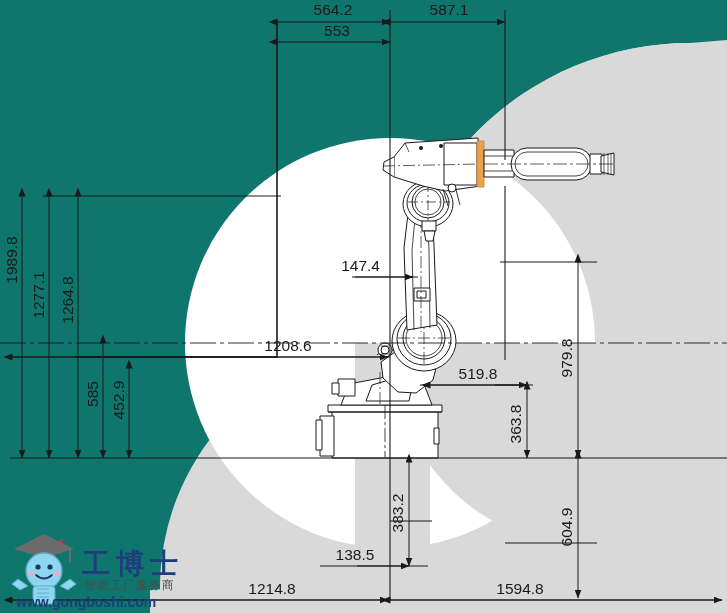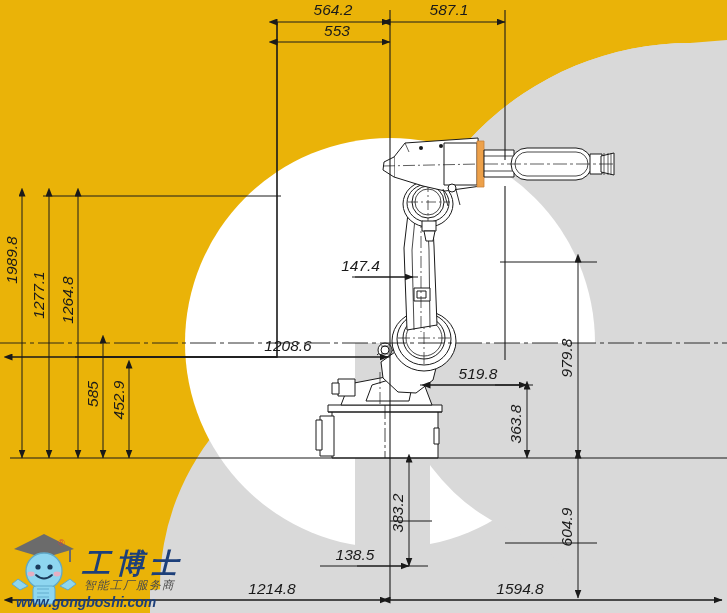--- a/index.html
+++ b/index.html
@@ -1,17 +1,17 @@
 <!DOCTYPE html>
 <html><head>
 <meta charset="utf-8">
 <style>
   html,body{margin:0;padding:0;background:#ffffff;}
   body{font-family:"Liberation Sans",sans-serif;}
-  #root{position:relative;width:727px;height:613px;background:#eab308;overflow:hidden;font-style:italic;}
+  #root{position:relative;width:727px;height:613px;background:#0f766e;overflow:hidden;}
   svg{display:block;}
   .dimtext{font-family:"Liberation Sans",sans-serif;font-size:15.5px;fill:#1a1a1a;}
 </style>
 </head>
 <body>
 
 <div id="root">
 
   <svg width="727" height="613" viewBox="0 0 727 613">
     <defs>

